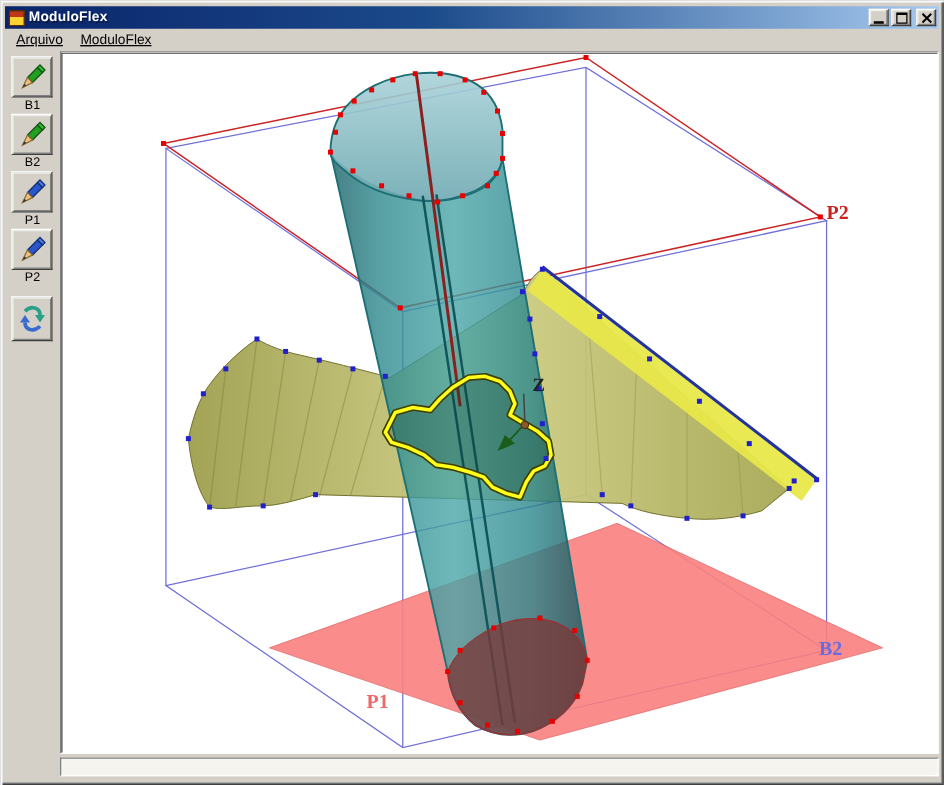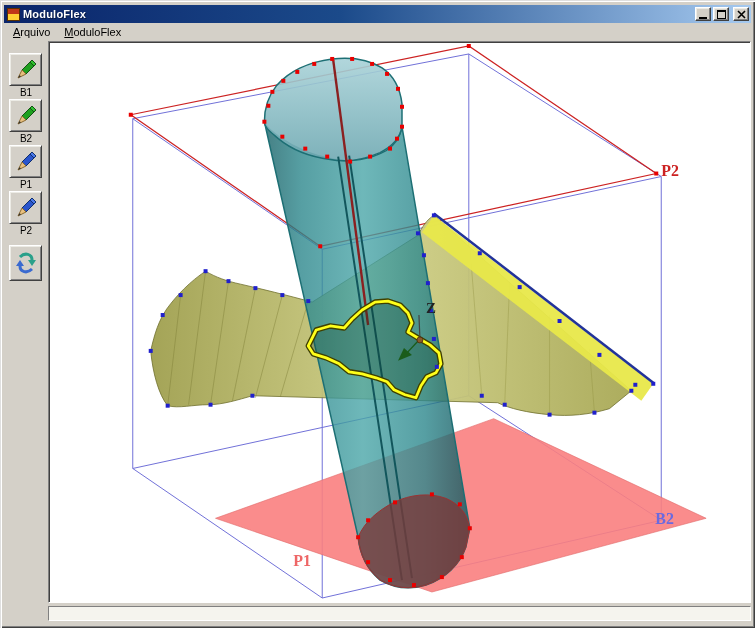--- a/index.html
+++ b/index.html
@@ -22,27 +22,27 @@
   .winbtn{width:16px;height:14px;background:#d4d0c8;display:flex;align-items:center;justify-content:center;
     border:1px solid;border-color:#ffffff #404040 #404040 #ffffff;
     box-shadow:inset -1px -1px 0 #808080, inset 1px 1px 0 #ecebe5;}
   .winbtn.close{margin-left:2px;}
   .g-min{width:8px;height:2px;background:#000;margin-top:7px;}
   .g-max{width:9px;height:9px;border:1px solid #000;border-top:2px solid #000;}
 
   
   .menubar{position:absolute;left:4px;top:23px;right:4px;height:18px;display:flex;align-items:center;
     font-size:11px;color:#000;padding-left:2px;}
-  .menu-item{padding:2px 7px;cursor:default;}
+  .menu-item{padding:2px 7px;cursor:default;text-decoration:underline;}
   .menu-item::first-letter{text-decoration:underline;}
 
   
   .client{position:absolute;left:4px;top:41px;right:4px;bottom:4px;background:#d4d0c8;}
 
-  .toolbar{position:absolute;left:0;top:8px;width:44px;bottom:0;padding-top:4px;}
+  .toolbar{position:absolute;left:0;top:0;width:44px;bottom:0;padding-top:4px;}
   .tool{width:34px;margin:0 auto;}
   .tool-btn{width:33px;height:33px;background:#d4d0c8;display:flex;align-items:center;justify-content:center;
     border:1px solid;border-color:#ffffff #404040 #404040 #ffffff;
     box-shadow:inset 1px 1px 0 #ecebe5, inset -1px -1px 0 #808080;}
   .tool-label{text-align:center;font-size:10px;height:13px;line-height:13px;color:#000;}
   .tool.swap{margin-top:8px;}
   .tool.swap .tool-btn{height:36px;}
 
   
   .canvas{position:absolute;left:44px;top:0;right:0;bottom:21px;background:#ffffff;

